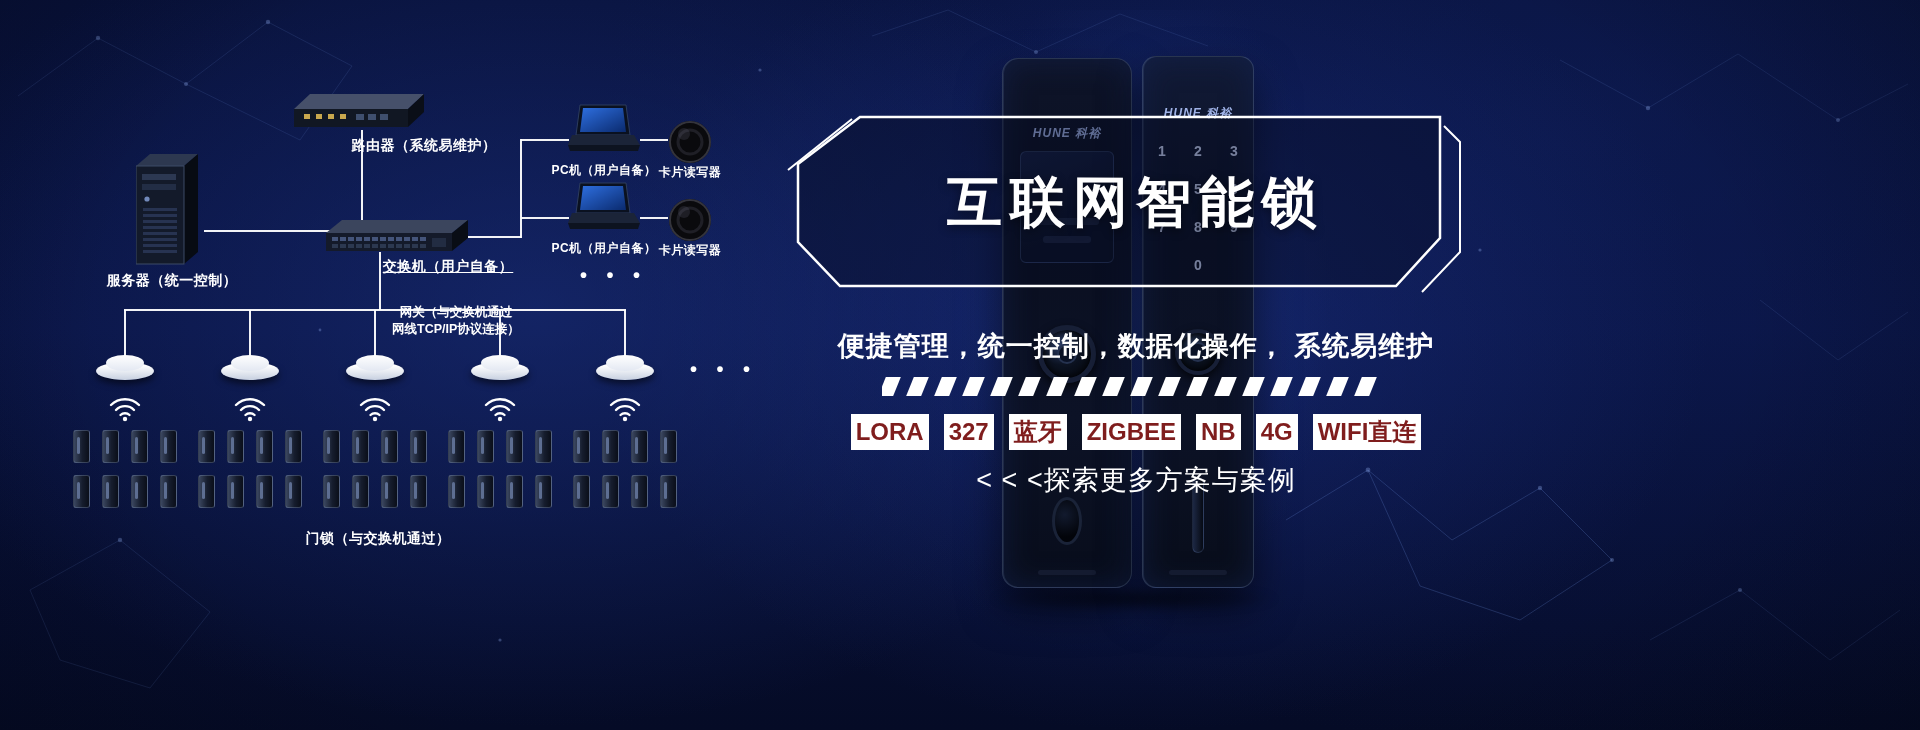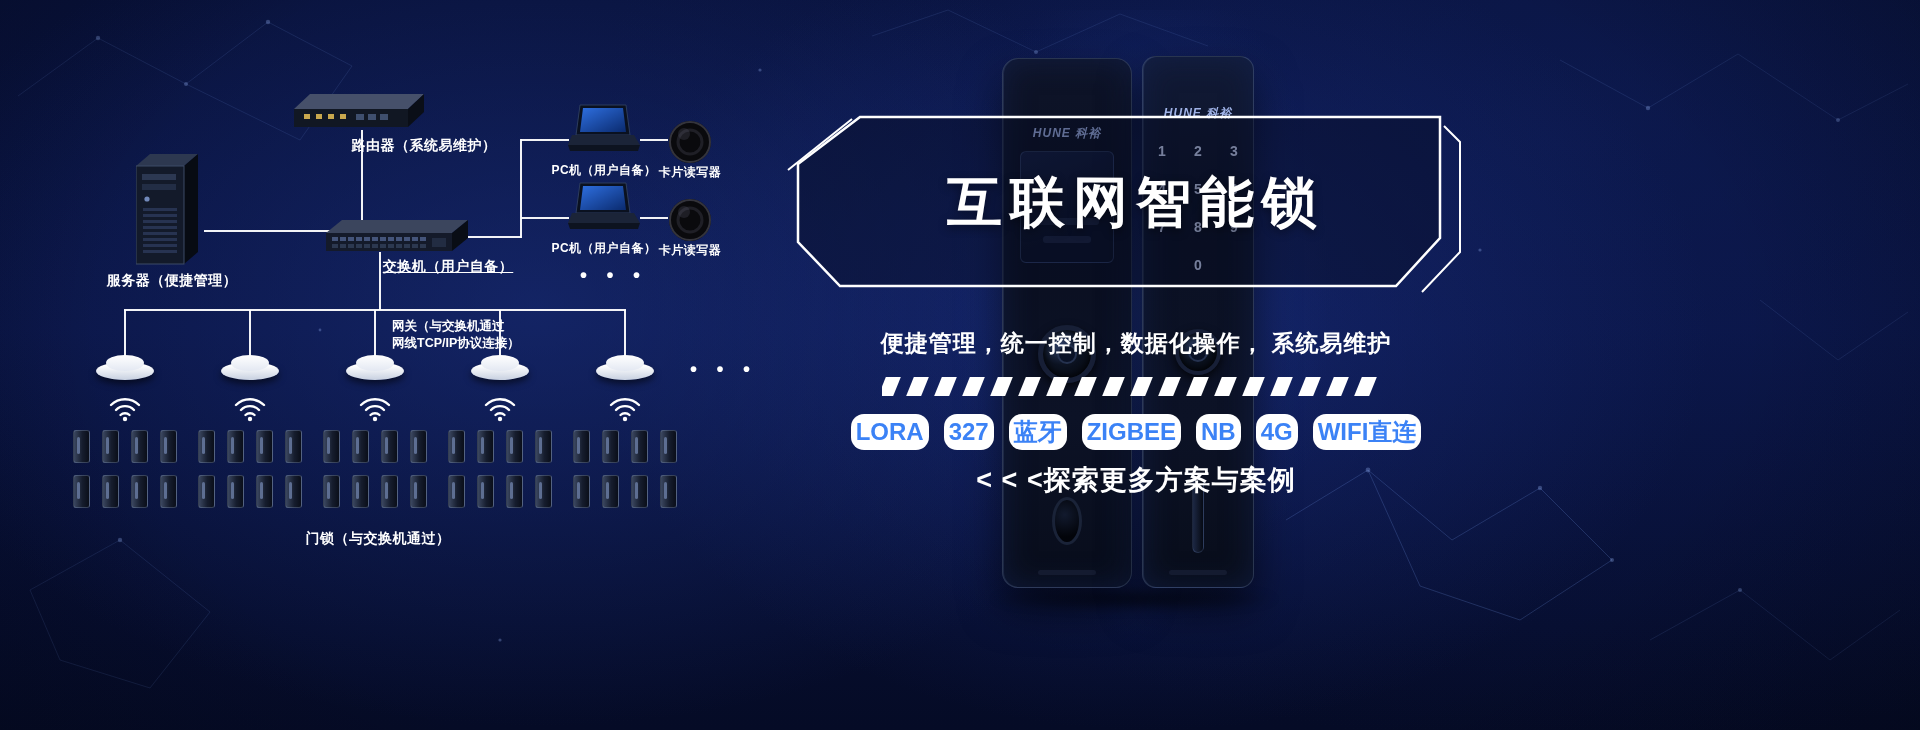--- a/index.html
+++ b/index.html
@@ -78,27 +78,27 @@
           background:radial-gradient(ellipse, rgba(0,0,0,.55), transparent 70%);filter:blur(4px);}
 
   
   .hero{position:absolute;inset:0;z-index:4;}
   .frame-svg{position:absolute;left:786px;top:110px;}
   .hero-title{position:absolute;left:786px;top:128px;width:700px;height:150px;
           display:flex;align-items:center;justify-content:center;
           color:#fff;font-size:55px;font-weight:900;letter-spacing:8px;
           text-shadow:0 3px 10px rgba(0,0,0,.45);}
   .hero-subtitle{position:absolute;left:760px;top:328px;width:752px;text-align:center;
-          color:#fff;font-size:23px;font-weight:600;letter-spacing:1px;white-space:nowrap;font-family:Liberation Serif, serif;}
+          color:#fff;font-size:27px;font-weight:600;letter-spacing:1px;white-space:nowrap;}
   .stripes{position:absolute;left:882px;top:377px;width:512px;height:19px;display:flex;gap:13px;overflow:hidden;}
   .stripe{flex:0 0 15px;height:19px;background:#fff;transform:skewX(-22deg);}
   .tags{position:absolute;left:780px;top:414px;width:712px;display:flex;justify-content:center;gap:15px;}
-  .tag{background:#fff;color:#3b82f6;font-size:24px;font-weight:700;line-height:1.1;padding:5px 5px;white-space:nowrap;border-radius:13px;}
+  .tag{background:#fff;color:#7f1d1d;font-size:24px;font-weight:700;line-height:1.1;padding:5px 5px;white-space:nowrap;}
   .cta{position:absolute;left:760px;top:462px;width:752px;text-align:center;color:#fff;
-          font-size:27px;font-weight:700;letter-spacing:1px;cursor:pointer;}
+          font-size:27px;font-weight:400;letter-spacing:1px;cursor:pointer;}
 </style>
 </head>
 <body>
 
 <div class="stage">
 
   <svg class="plexus" width="1920" height="730">
     <g fill="none" stroke="rgba(110,150,230,0.14)" stroke-width="1">
       <polyline points="18,96 98,38 186,84 268,22 352,66 300,140 186,84"></polyline>
       <polyline points="872,36 948,10 1036,52 1120,14 1208,46"></polyline>
@@ -158,21 +158,21 @@
         <rect x="7" y="54" width="34" height="3"></rect>
           <rect x="7" y="60" width="34" height="3"></rect>
         <rect x="7" y="66" width="34" height="3"></rect>
           <rect x="7" y="72" width="34" height="3"></rect>
         <rect x="7" y="78" width="34" height="3"></rect>
           <rect x="7" y="84" width="34" height="3"></rect>
         <rect x="7" y="90" width="34" height="3"></rect>
           <rect x="7" y="96" width="34" height="3"></rect>
       </g>
     </svg>
-    <div class="dlabel" style="left:172px;top:272px;">服务器（便捷管理）</div>
+    <div class="dlabel" style="left:172px;top:272px;">服务器（统一控制）</div>
 
     <svg class="devsvg" style="left:294px;top:94px;" width="130" height="38" viewBox="0 0 130 38">
       <polygon points="16,0 130,0 114,15 0,15" fill="#46506a"></polygon>
       <polygon points="114,15 130,0 130,18 114,33" fill="#0a0e17"></polygon>
       <rect x="0" y="15" width="114" height="18" fill="#111723"></rect>
       <g fill="#c9a84e">
         <rect x="10" y="20" width="6" height="5"></rect>
           <rect x="22" y="20" width="6" height="5"></rect>
         <rect x="34" y="20" width="6" height="5"></rect>
           <rect x="46" y="20" width="6" height="5"></rect>
@@ -252,21 +252,21 @@
       <circle cx="22" cy="22" r="21" fill="#0a0a0d"></circle>
       <circle cx="22" cy="22" r="20" fill="none" stroke="#34343c" stroke-width="2"></circle>
       <circle cx="22" cy="22" r="12" fill="none" stroke="#1f1f26" stroke-width="3"></circle>
       <circle cx="16" cy="14" r="6" fill="rgba(90,90,110,0.25)"></circle>
     </svg>
     <div class="dlabel small" style="left:690px;top:164px;">卡片读写器</div>
     <div class="dlabel small" style="left:690px;top:242px;">卡片读写器</div>
 
     <div class="dots" style="left:580px;top:264px;">• • •</div>
 
-    <div class="gwnote" style="left:392px;top:318px;">
+    <div class="gwnote" style="left:392px;top:304px;text-align:center;">
       <div>网关（与交换机通过</div>
       <div>网线TCP/IP协议连接）</div>
     </div>
 
     <div id="gateway-layer">
         <div class="gwdisc" style="left: 96px; top: 362px;"></div>
         <div class="wifiicon" style="left: 108px; top: 394px;"><svg viewBox="0 0 34 28" width="34" height="28">
             <path d="M3 11 A20 20 0 0 1 31 11" fill="none" stroke="#fff" stroke-width="2.4" stroke-linecap="round"></path>
             <path d="M8 16 A12.5 12.5 0 0 1 26 16" fill="none" stroke="#fff" stroke-width="2.4" stroke-linecap="round"></path>
             <path d="M12.5 21 A6.5 6.5 0 0 1 21.5 21" fill="none" stroke="#fff" stroke-width="2.4" stroke-linecap="round"></path>

